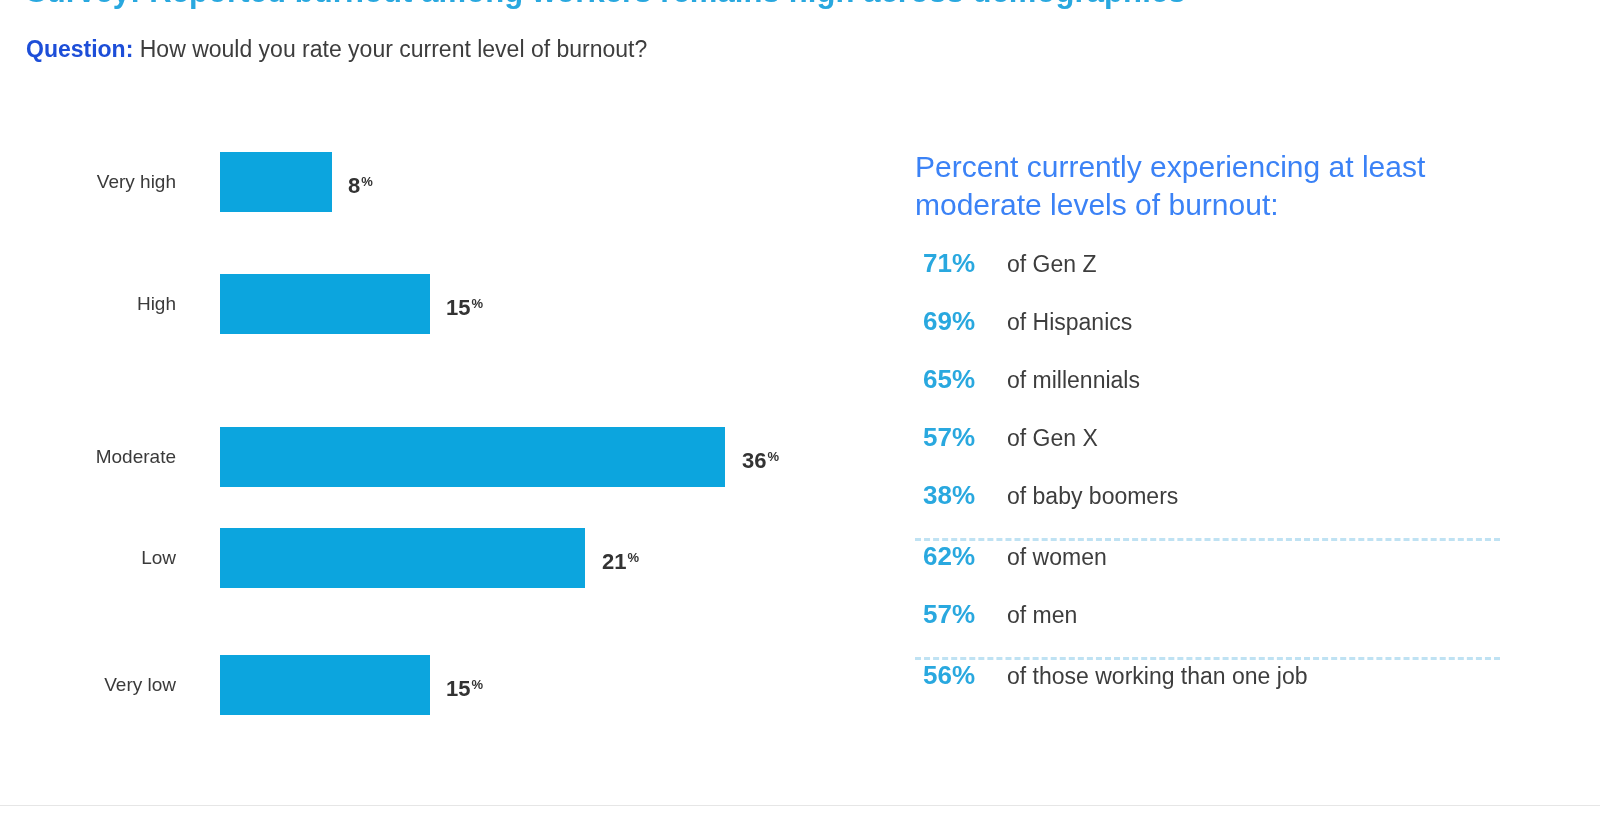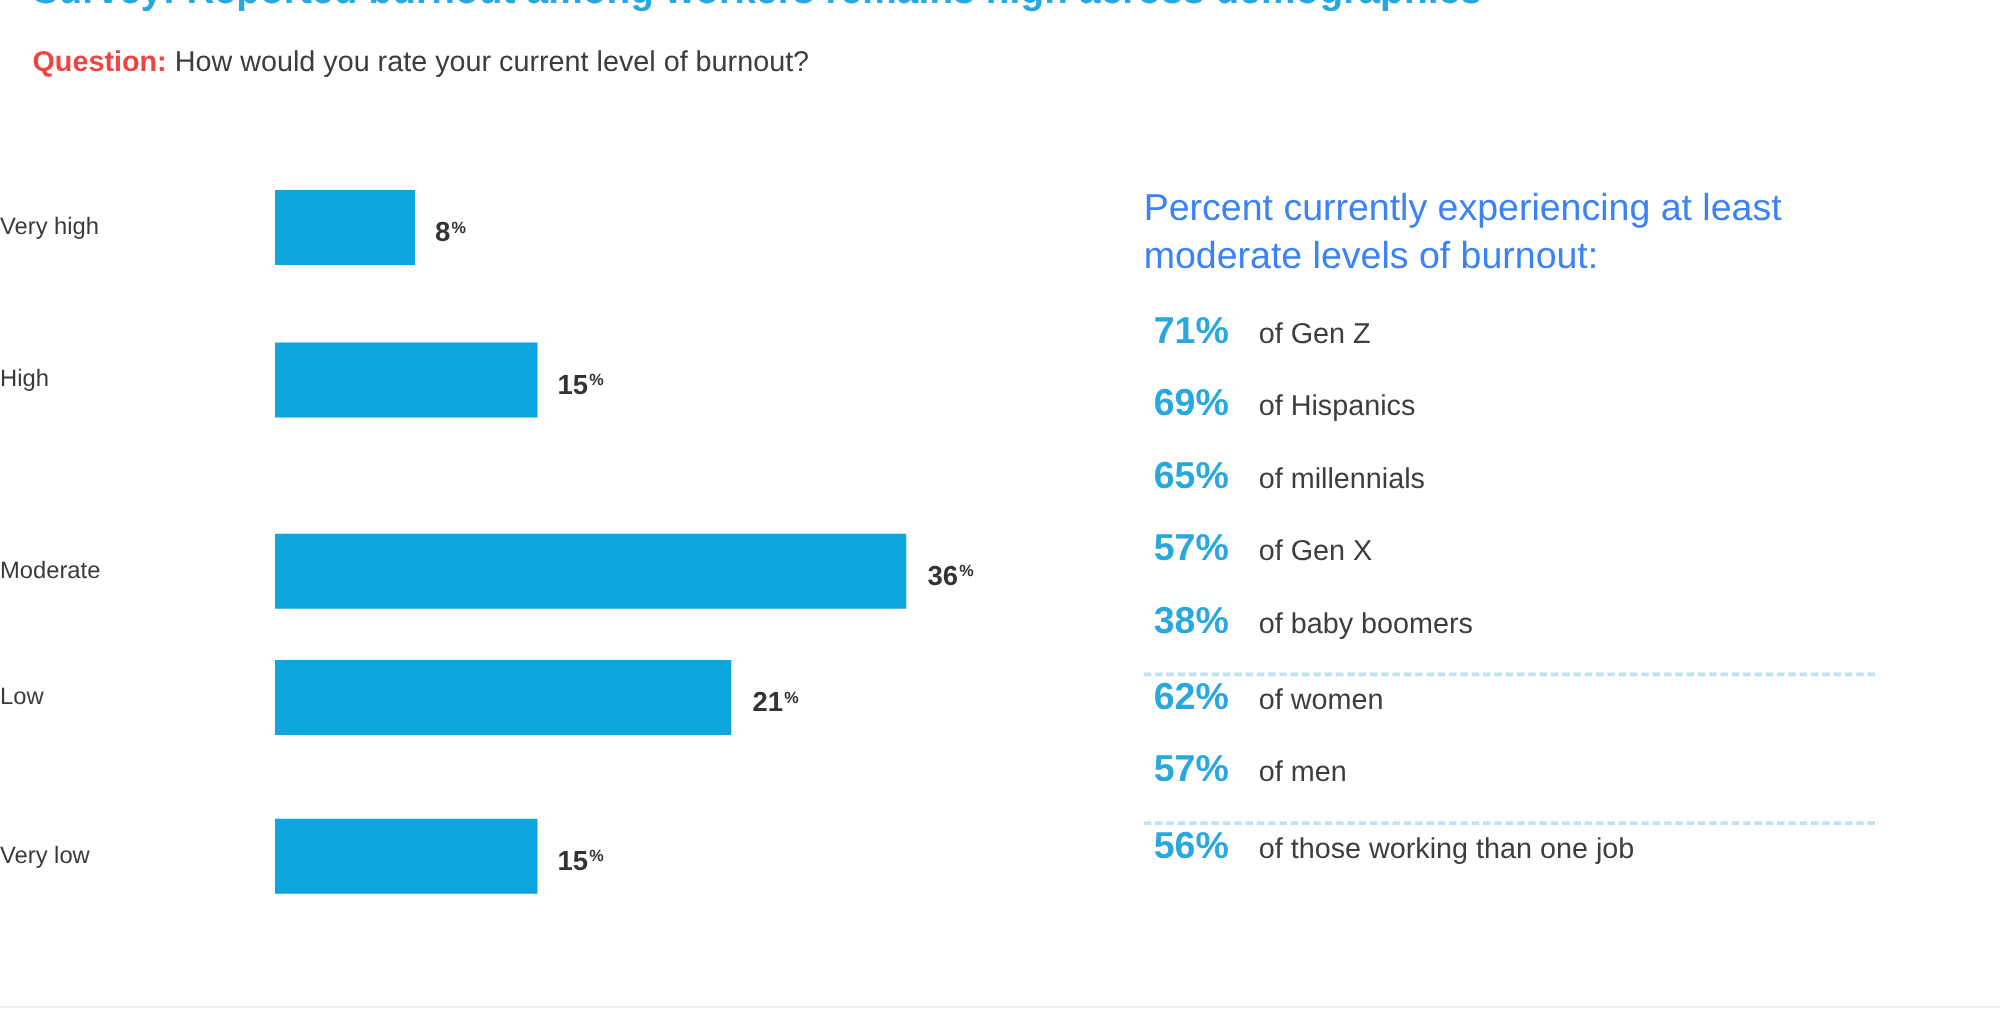--- a/index.html
+++ b/index.html
@@ -39,21 +39,21 @@
   #question-line {
     position: absolute;
     left: 26px;
     top: 36px;
     font-size: 23px;
     color: #3d3d3d;
     white-space: nowrap;
   }
   #question-line .q-label {
     font-weight: bold;
-    color: #ef4444;
+    color: #1d4ed8;
   }
 
   
   #bar-chart {
     position: absolute;
     left: 0;
     top: 130px;
     width: 860px;
     height: 600px;
   }
@@ -63,21 +63,21 @@
     width: 860px;
     height: 60px;
   }
   .bar-cat-label {
     position: absolute;
     left: 0;
     width: 176px;
     top: 0;
     height: 60px;
     line-height: 60px;
-    text-align: left;
+    text-align: right;
     font-size: 19px;
     color: #3a3a3a;
     white-space: nowrap;
   }
   .bar-shape {
     position: absolute;
     left: 220px;
     top: 0;
     height: 60px;
     background: #0ca5de;
@@ -116,21 +116,21 @@
     margin: 0;
     padding: 0;
   }
   .stats-row {
     display: flex;
     align-items: baseline;
     height: 58px;
   }
   .stats-pct {
     width: 92px;
-    font-size: 30px;
+    font-size: 26px;
     font-weight: bold;
     color: #29a8df;
     text-align: left;
     padding-left: 8px;
     box-sizing: border-box;
     white-space: nowrap;
   }
   .stats-text {
     font-size: 23px;
     color: #3d3d3d;

